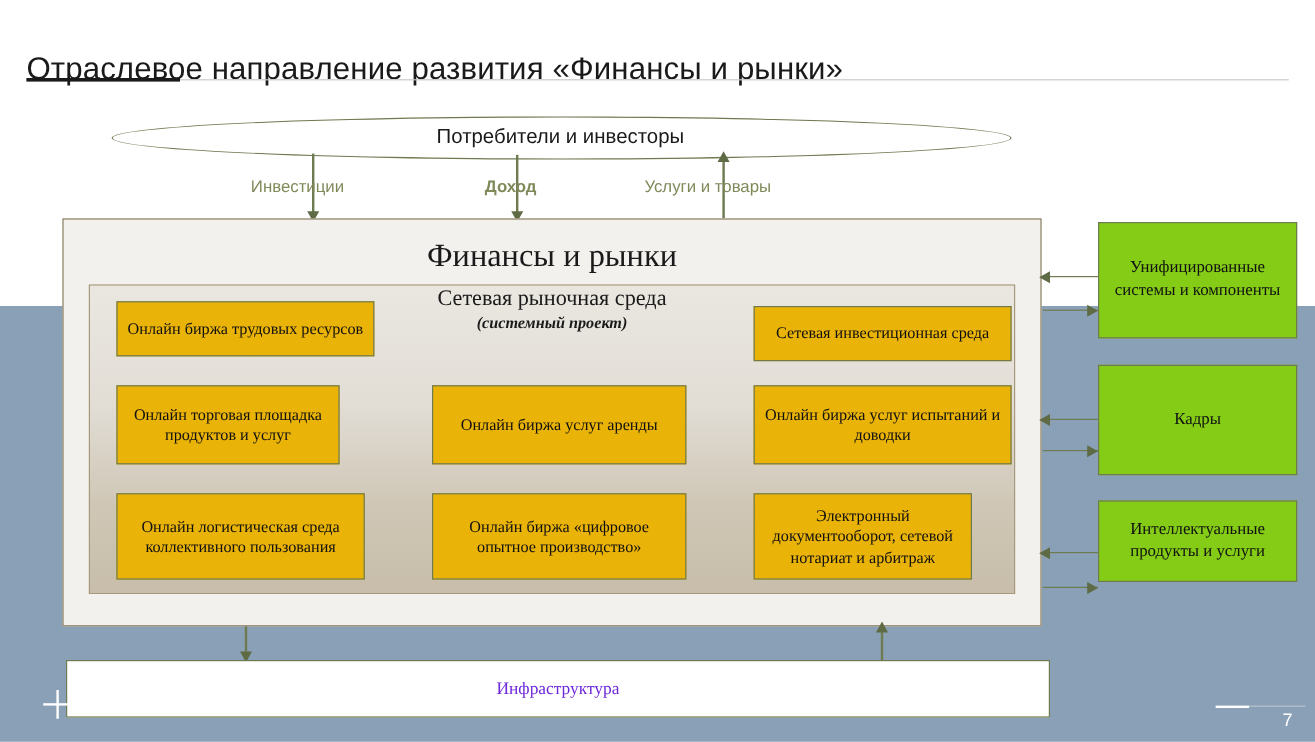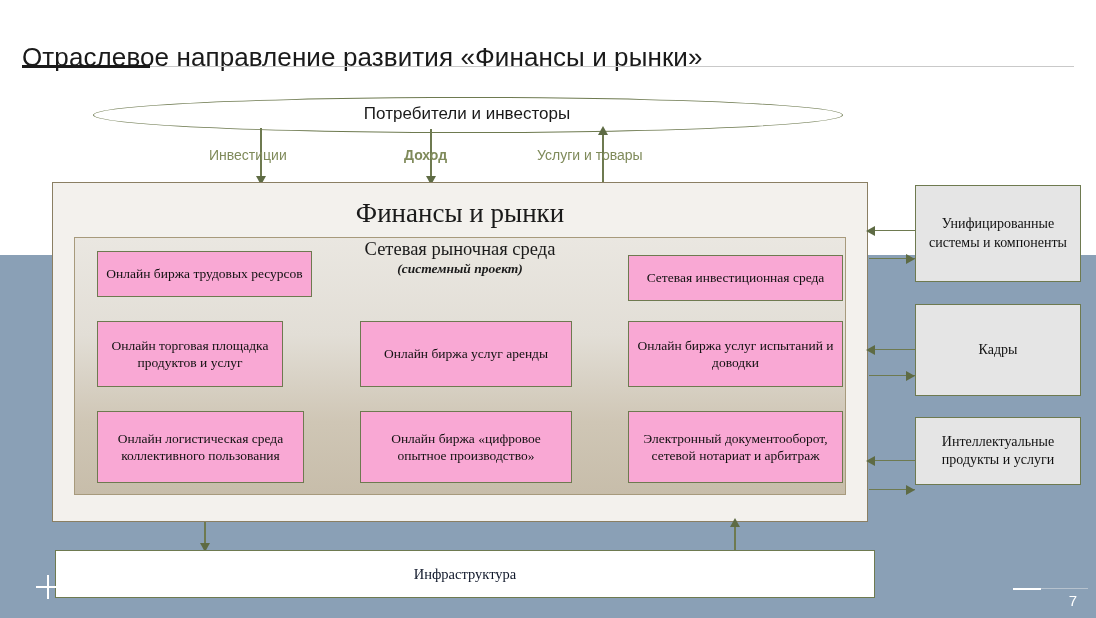--- a/index.html
+++ b/index.html
@@ -108,54 +108,54 @@
     position:absolute; left:74px; top:261px; width:772px;
     text-align:center;
     font-family:"Liberation Serif", serif;
     font-style:italic; font-weight:bold;
     font-size:13.5px; color:#1a1a1a;
   }
 
   
   .cell {
     position:absolute;
-    background:#f9a8d4;
+    background:#eab308;
     border:1.3px solid #6e7a50;
     box-sizing:border-box;
     display:flex; align-items:center; justify-content:center;
     text-align:center;
     font-family:"Liberation Serif", serif;
     font-size:13.5px; color:#111111;
     line-height:1.28;
     padding:2px 6px;
   }
 
   
   .side-box {
     position:absolute;
-    background:#e5e5e5;
+    background:#84cc16;
     border:1.5px solid #6e7a50;
     box-sizing:border-box;
     display:flex; align-items:center; justify-content:center;
     text-align:center;
     font-family:"Liberation Serif", serif;
     font-size:14px; color:#111111;
     line-height:1.3;
     padding:4px 8px;
   }
 
   
   .infra-box {
     position:absolute; left:55px; top:550px; width:820px; height:48px;
     background:#ffffff;
     border:1.5px solid #6e7a50;
     box-sizing:border-box;
     display:flex; align-items:center; justify-content:center;
     font-family:"Liberation Serif", serif;
-    font-size:14.5px; color:#0f172a;
+    font-size:14.5px; color:#6d28d9;
   }
 
   
   .plus-mark {
     position:absolute; left:36px; top:575px; width:24px; height:24px;
   }
   .plus-mark:before, .plus-mark:after {
     content:""; position:absolute; background:#ffffff;
   }
   .plus-mark:before { left:0; top:11px; width:24px; height:1.6px; }
@@ -209,21 +209,21 @@
 
   <div class="cell" style="left:97px; top:251px; width:215px; height:46px;">Онлайн биржа трудовых ресурсов</div>
   <div class="cell" style="left:628px; top:255px; width:215px; height:46px;">Сетевая инвестиционная среда</div>
 
   <div class="cell" style="left:97px; top:321px; width:186px; height:66px;">Онлайн торговая площадка продуктов и услуг</div>
   <div class="cell" style="left:360px; top:321px; width:212px; height:66px;">Онлайн биржа услуг аренды</div>
   <div class="cell" style="left:628px; top:321px; width:215px; height:66px;">Онлайн биржа услуг испытаний и доводки</div>
 
   <div class="cell" style="left:97px; top:411px; width:207px; height:72px;">Онлайн логистическая среда коллективного пользования</div>
   <div class="cell" style="left:360px; top:411px; width:212px; height:72px;">Онлайн биржа «цифровое опытное производство»</div>
-  <div class="cell" style="left:628px; top:411px; width:215px; height:72px;">Электронный документооборот, сетевой нотариат и арбитраж</div>
+  <div class="cell" style="left:628px; top:411px; width:182px; height:72px;">Электронный документооборот, сетевой нотариат и арбитраж</div>
 
   <div class="side-box" style="left:915px; top:185px; width:166px; height:97px;">Унифицированные системы и компоненты</div>
   <div class="hline" style="left:873px; top:230px; width:42px;"></div>
   <div class="arrow-head arrow-left" style="left:866px; top:226px;"></div>
   <div class="hline" style="left:869px; top:258px; width:46px;"></div>
   <div class="arrow-head arrow-right" style="left:906px; top:254px;"></div>
 
   <div class="side-box" style="left:915px; top:304px; width:166px; height:92px;">Кадры</div>
   <div class="hline" style="left:873px; top:349px; width:42px;"></div>
   <div class="arrow-head arrow-left" style="left:866px; top:345px;"></div>

